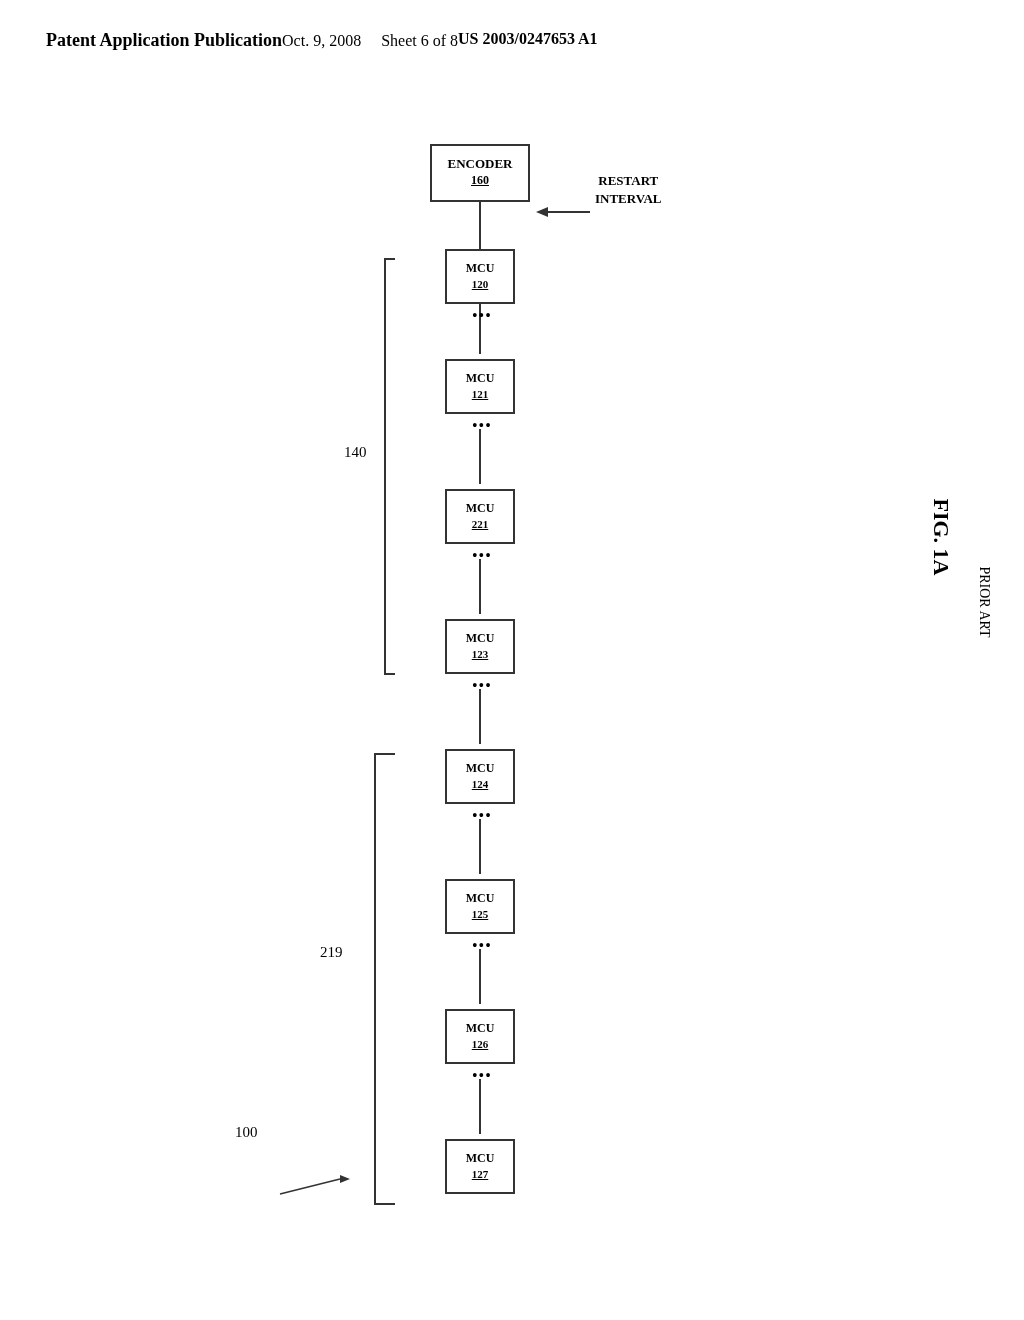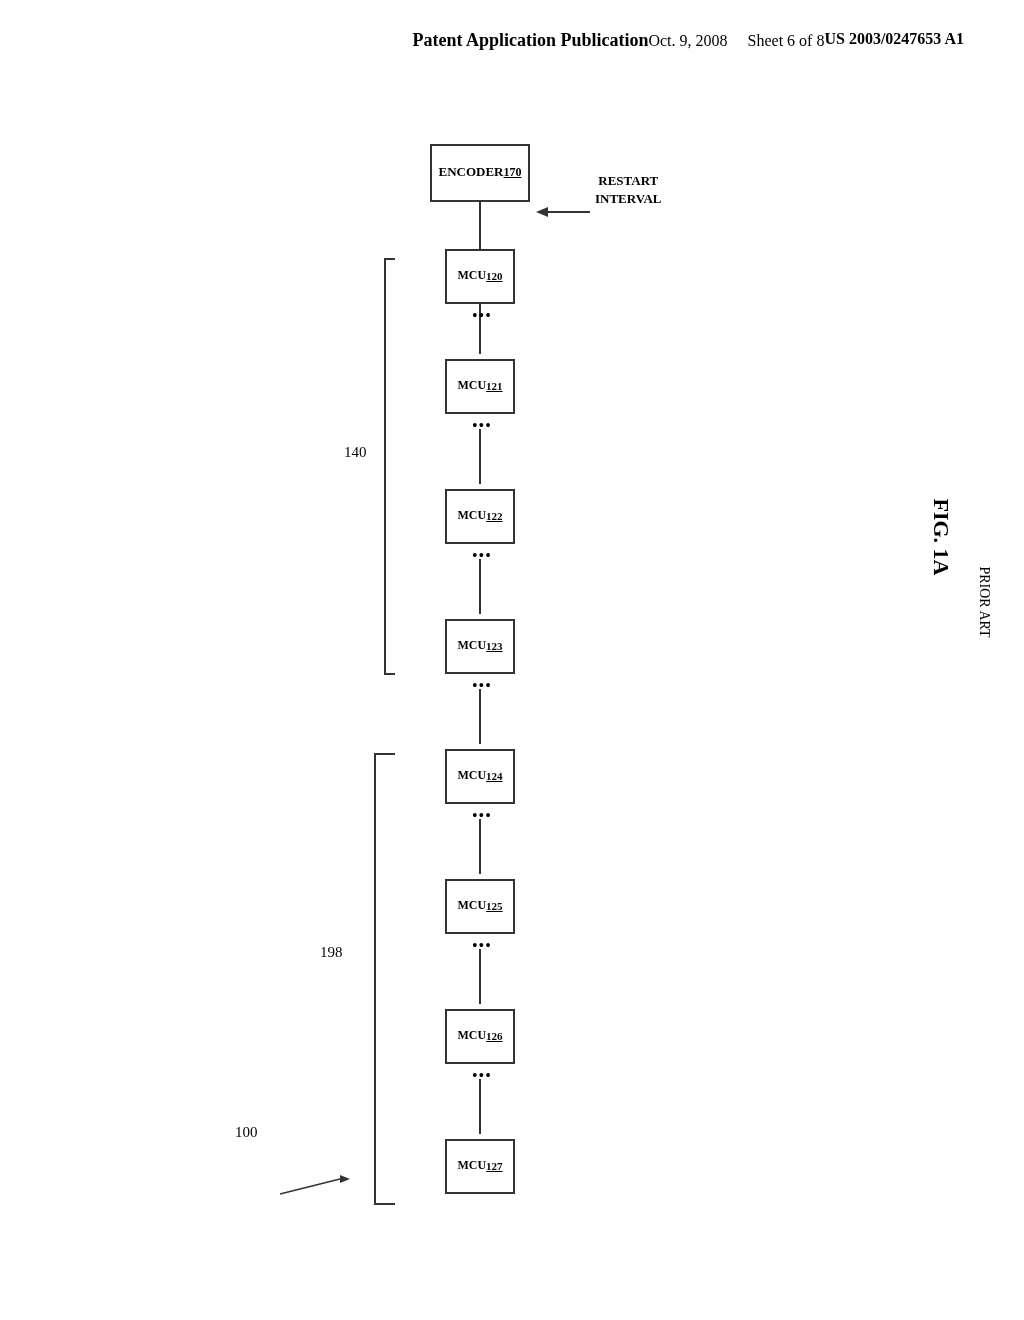--- a/index.html
+++ b/index.html
@@ -8,23 +8,23 @@
       height: 1320px;
       background: #fff;
       font-family: 'Times New Roman', Times, serif;
       position: relative;
       overflow: hidden;
     }
 
     
     .header {
       display: flex;
-      justify-content: flex-end;
+      justify-content: flex-start;
       align-items: flex-start;
-      padding: 28px 60px 0 64px;
+      padding: 28px 60px 0 46px;
       border-bottom: none;
     }
     .header-left {
       font-size: 18px;
       font-weight: bold;
       line-height: 1.4;
     }
     .header-center {
       font-size: 16px;
       text-align: center;
@@ -43,21 +43,21 @@
       height: 1200px;
       margin-top: 10px;
     }
 
     
     .box {
       position: absolute;
       border: 2px solid #333;
       background: #fff;
       display: flex;
-      flex-direction: row;
+      flex-direction: column;
       align-items: center;
       justify-content: center;
       font-size: 13px;
       font-weight: bold;
       text-align: center;
       line-height: 1.3;
     }
     .box .box-label {
       font-size: 12px;
       text-decoration: underline;
@@ -125,21 +125,21 @@
     <path d="M 395,195 L 385,195 L 385,610 L 395,610" fill="none" stroke="#333" stroke-width="2"></path>
 
     <path d="M 395,690 L 375,690 L 375,1140 L 395,1140" fill="none" stroke="#333" stroke-width="2"></path>
 
     <line x1="280" y1="1130" x2="340" y2="1115" stroke="#333" stroke-width="1.5"></line>
     <polygon points="340,1111 340,1119 350,1115" fill="#333"></polygon>
   </svg>
 
   <div class="box" style="left: 430px; top: 80px; width: 100px; height: 58px;">
     <span style="font-size:13px; font-weight:bold;">ENCODER</span>
-    <span class="box-label" style="font-size:12px;">170</span>
+    <span class="box-label" style="font-size:12px;">160</span>
   </div>
 
   <div style="position:absolute; left: 595px; top: 108px; font-size:13px; font-weight:bold; text-align:center; line-height:1.4;">
     <span style="white-space:pre-line;">RESTART
 INTERVAL</span>
   </div>
 
   <div class="box" style="left: 445px; top: 185px; width: 70px; height: 55px;">
     <span style="font-size:12px; font-weight:bold;">MCU</span>
     <span style="font-size:11px; text-decoration:underline;">120</span>
@@ -148,21 +148,21 @@
   <div style="position:absolute; left:472px; top:243px; font-size:16px; letter-spacing:1px;">•••</div>
 
   <div class="box" style="left: 445px; top: 295px; width: 70px; height: 55px;">
     <span style="font-size:12px; font-weight:bold;">MCU</span>
     <span style="font-size:11px; text-decoration:underline;">121</span>
   </div>
   <div style="position:absolute; left:472px; top:353px; font-size:16px; letter-spacing:1px;">•••</div>
 
   <div class="box" style="left: 445px; top: 425px; width: 70px; height: 55px;">
     <span style="font-size:12px; font-weight:bold;">MCU</span>
-    <span style="font-size:11px; text-decoration:underline;">122</span>
+    <span style="font-size:11px; text-decoration:underline;">221</span>
   </div>
   <div style="position:absolute; left:472px; top:483px; font-size:16px; letter-spacing:1px;">•••</div>
 
   <div class="box" style="left: 445px; top: 555px; width: 70px; height: 55px;">
     <span style="font-size:12px; font-weight:bold;">MCU</span>
     <span style="font-size:11px; text-decoration:underline;">123</span>
   </div>
   <div style="position:absolute; left:472px; top:613px; font-size:16px; letter-spacing:1px;">•••</div>
 
   <div class="box" style="left: 445px; top: 685px; width: 70px; height: 55px;">
@@ -186,21 +186,21 @@
   <div class="box" style="left: 445px; top: 1075px; width: 70px; height: 55px;">
     <span style="font-size:12px; font-weight:bold;">MCU</span>
     <span style="font-size:11px; text-decoration:underline;">127</span>
   </div>
 
   <div class="bracket-label" style="left: 344px; top: 380px; font-size:15px;">
     <span>140</span>
   </div>
 
   <div class="bracket-label" style="left: 320px; top: 880px; font-size:15px;">
-    <span>198</span>
+    <span>219</span>
   </div>
 
   <div class="label-100" style="position:absolute; left: 235px; top: 1060px; font-size:15px;">
     <span>100</span>
   </div>
 
   <div style="position:absolute; right: 45px; top: 460px; transform: rotate(90deg); transform-origin: center center; font-size: 22px; font-weight: bold; white-space: nowrap;">
     <span>FIG. 1A</span>
   </div>
   <div style="position:absolute; right: 5px; top: 530px; transform: rotate(90deg); transform-origin: center center; font-size: 14px; white-space: nowrap;">

